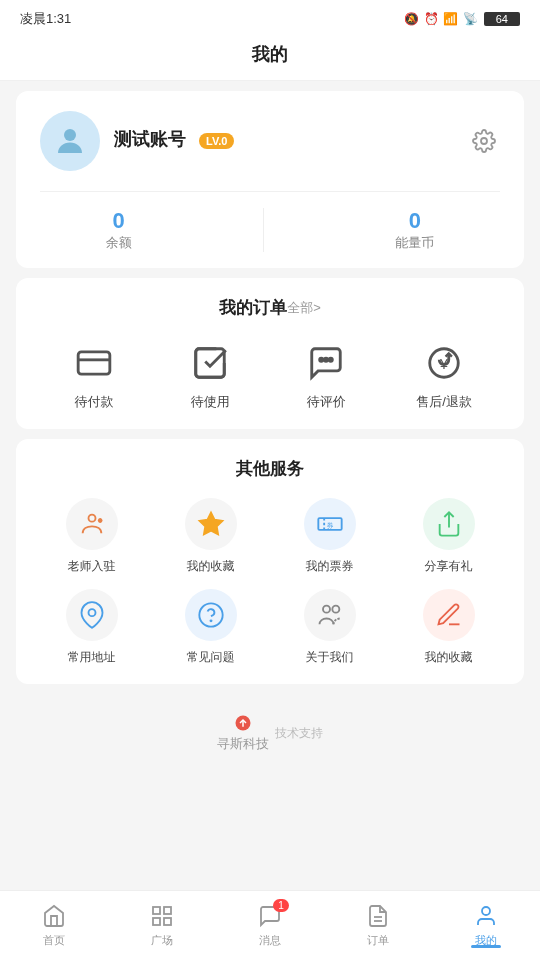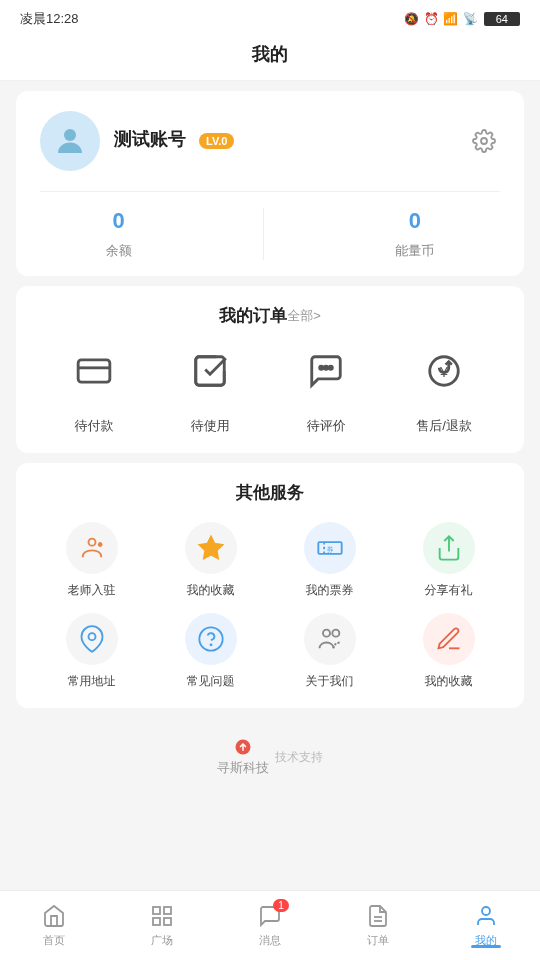--- a/index.html
+++ b/index.html
@@ -117,21 +117,21 @@
       text-align: center;
     }
     .stat-value {
       font-size: 22px;
       font-weight: 600;
       color: #4a9fe8;
     }
     .stat-label {
       font-size: 13px;
       color: #888;
-      margin-top: 8px;
+      margin-top: 0;
     }
     .stat-divider {
       width: 1px;
       background: #eee;
     }
 
     
     .section {
       background: #fff;
       margin: 10px 16px;
@@ -156,21 +156,21 @@
 
     
     .order-grid {
       display: flex;
       justify-content: space-around;
     }
     .order-item {
       display: flex;
       flex-direction: column;
       align-items: center;
-      gap: 20px;
+      gap: 4px;
       cursor: pointer;
     }
     .order-icon {
       width: 52px;
       height: 52px;
       display: flex;
       align-items: center;
       justify-content: center;
     }
     .order-icon svg {
@@ -304,21 +304,21 @@
       height: 3px;
       width: 30px;
       background: #4a9fe8;
       border-radius: 2px;
     }
   </style>
 </head>
 <body>
 
 <div class="status-bar">
-  <span>凌晨12:28</span>
+  <span>凌晨1:31</span>
   <div class="status-right">
     <span>🔕</span>
     <span>⏰</span>
     <span>📶</span>
     <span>📡</span>
     <span class="battery">64</span>
   </div>
 </div>
 
 <div class="header">

